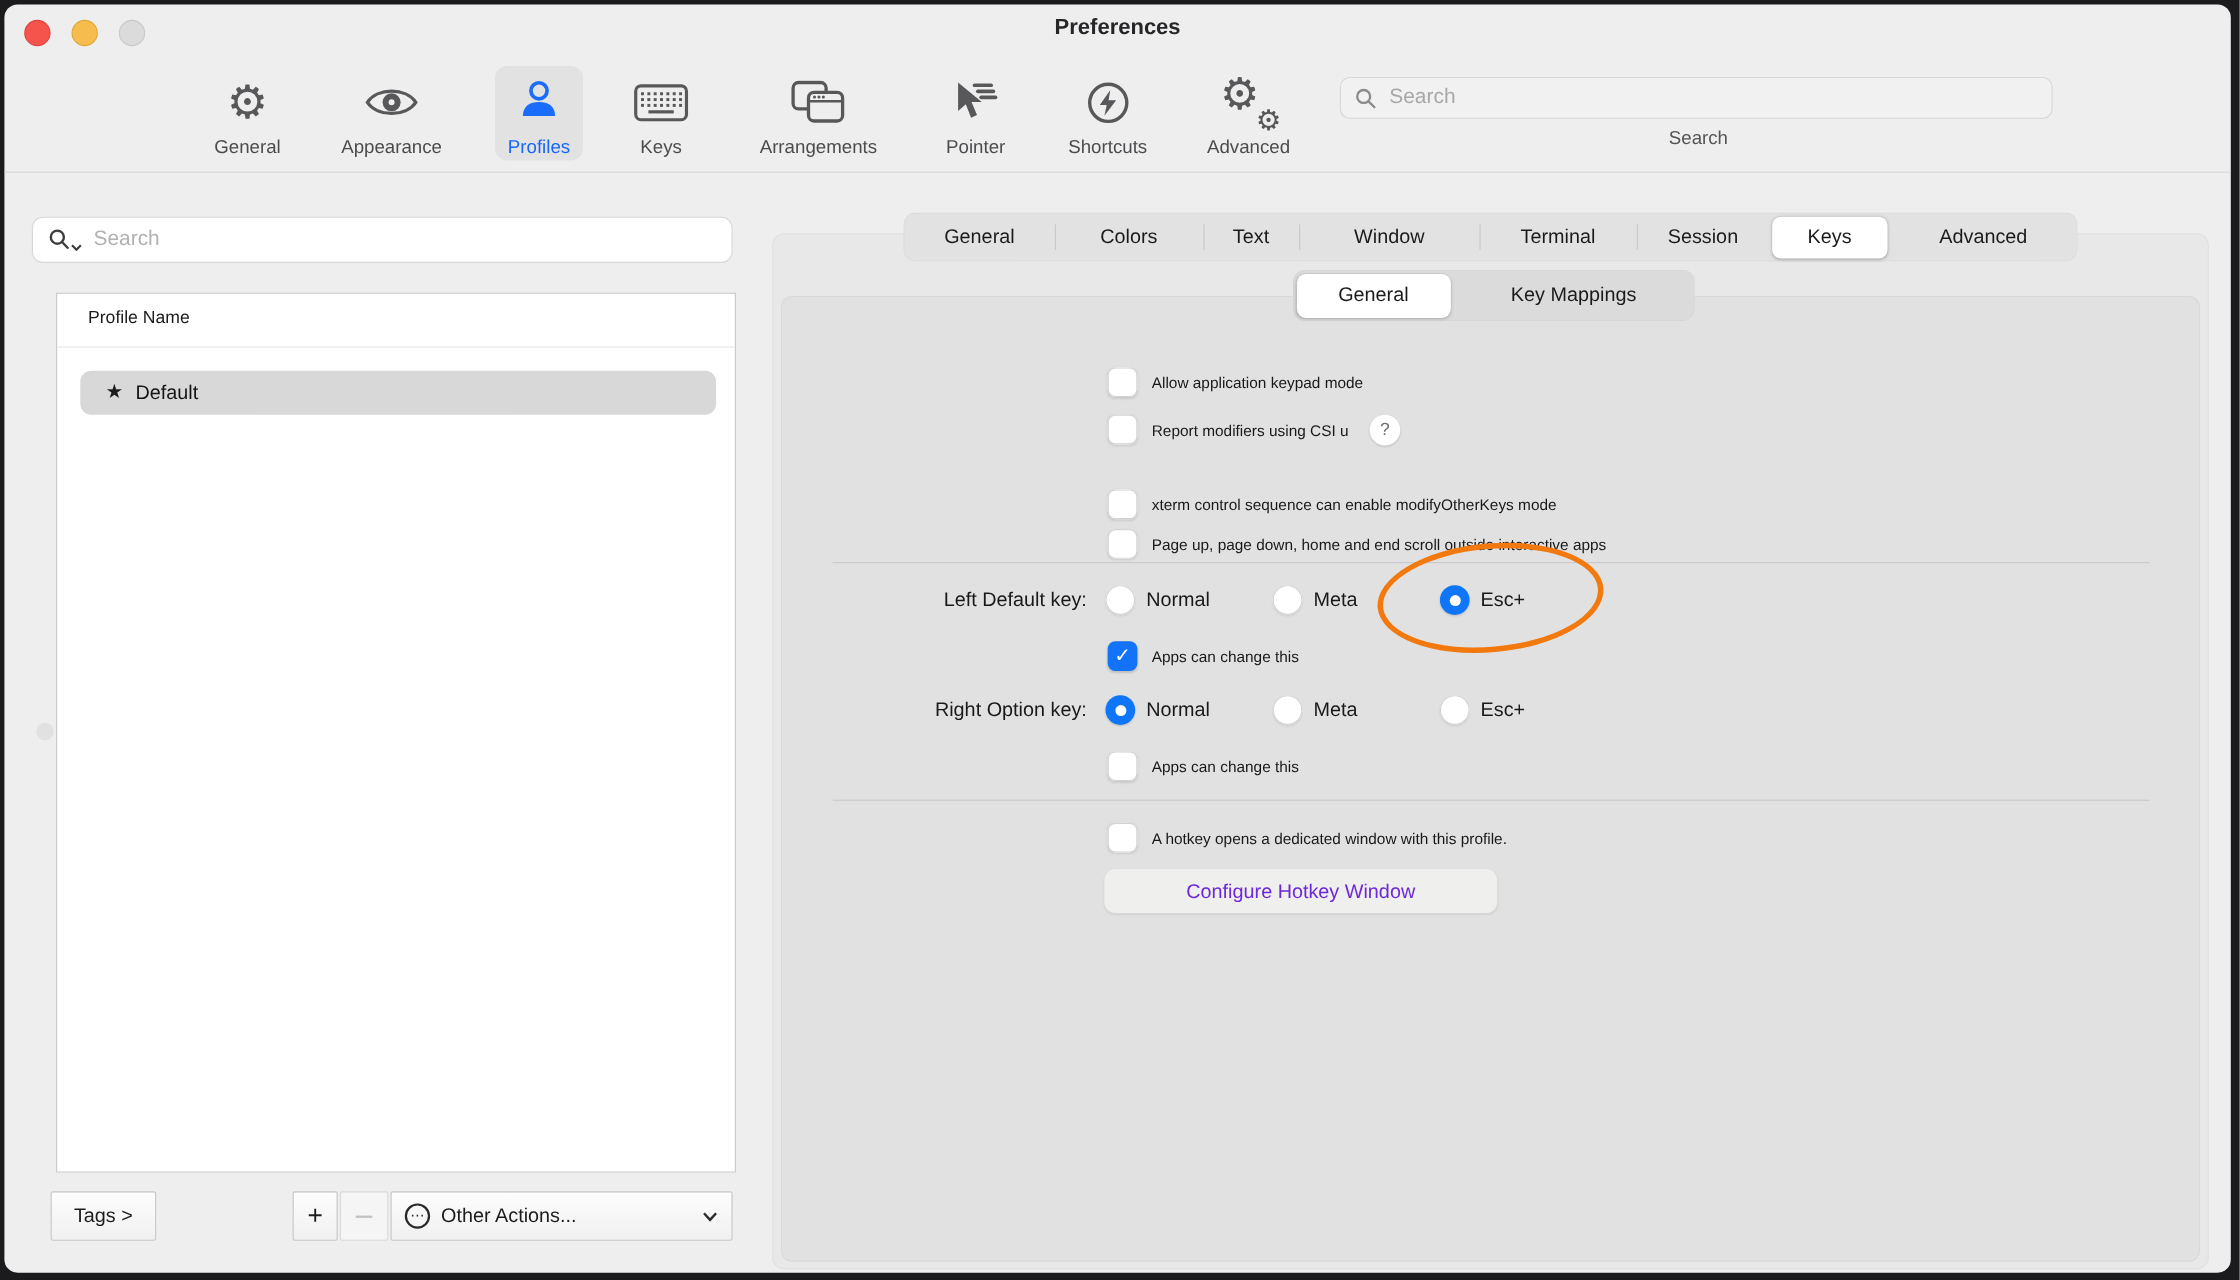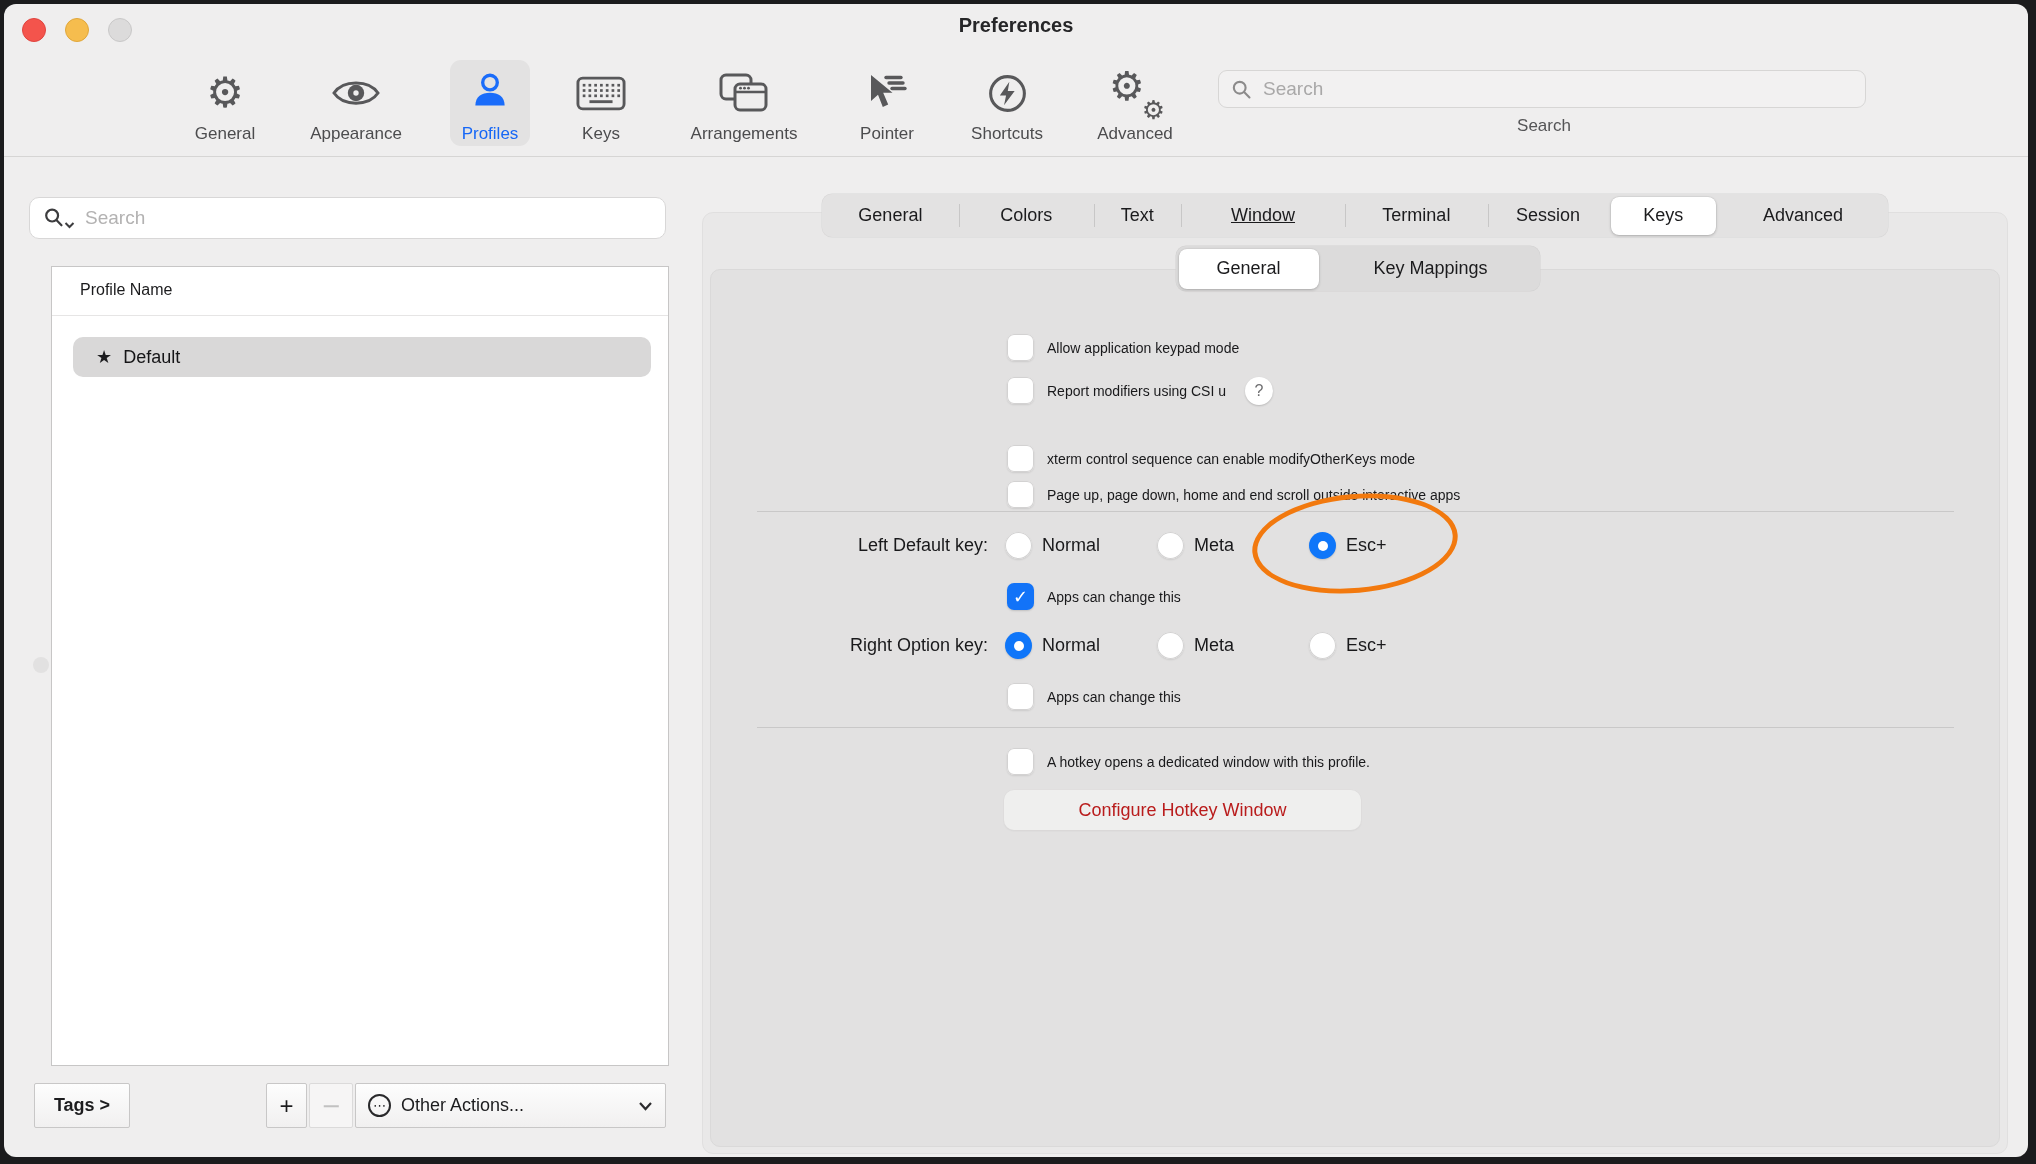--- a/index.html
+++ b/index.html
@@ -60,21 +60,21 @@
     border-radius:10px;display:flex;align-items:center;gap:11px;padding:0 0 0 23px;
     box-sizing:border-box;}
   .profile-row .star{font-size:18px;color:#1c1c1e;line-height:18px;}
   .profile-row .pname{font-size:18px;color:#151517;}
   
   .btn{position:absolute;top:1079px;height:45px;box-sizing:border-box;
     background:linear-gradient(180deg,#fdfdfd,#f1f0f0);
     border:1px solid #c8c7c7;border-radius:2px;
     display:flex;align-items:center;justify-content:center;font-size:18px;color:#1c1c1e;}
   .btn.disabled{border-color:#dbdada;background:#f6f5f5;color:#c2c1c1;}
-  .btn-tags{left:30px;width:96px;font-weight:bold;}
+  .btn-tags{left:42px;width:96px;}
   .btn-plus{left:262px;width:41px;font-size:24px;font-weight:300;}
   .btn-minus{left:305px;width:44px;font-size:24px;}
   .btn-other{left:351px;width:311px;justify-content:flex-start;gap:10px;padding:0 12px;}
   .ellipsis-circle{width:23px;height:23px;border:2px solid #29292b;border-radius:50%;
     display:flex;align-items:center;justify-content:center;box-sizing:border-box;
     font-size:13px;line-height:10px;color:#29292b;}
   .btn-other .chev{margin-left:auto;}
   
   .panel-outer{position:absolute;left:698px;top:208px;width:1306px;height:942px;
     background:#e9e8e8;border:1px solid #e0dfdf;border-radius:11px;box-sizing:border-box;}
@@ -109,21 +109,21 @@
   .help-circle{width:28px;height:28px;border-radius:50%;background:#fff;margin-left:6px;
     box-shadow:0 1px 2px rgba(0,0,0,.18);display:flex;align-items:center;justify-content:center;
     font-size:16px;color:#6e6e70;}
   .hdiv{position:absolute;left:753px;width:1197px;height:1px;background:#c9c8c8;}
   .opt-label{position:absolute;left:640px;width:344px;text-align:right;font-size:18px;
     color:#19191b;}
   .radio-pair{position:absolute;display:flex;align-items:center;gap:10px;height:27px;}
   .radio-pair .lbl{font-size:18px;color:#19191b;white-space:nowrap;}
   .cfg-btn{position:absolute;left:1000px;top:786px;width:357px;height:40px;background:#efefee;
     border-radius:10px;box-shadow:0 0 0 0.5px #dddcdc, 0 1px 2px rgba(0,0,0,.07);
-    display:flex;align-items:center;justify-content:center;font-size:18px;color:#b91c1c;text-align:right;}
+    display:flex;align-items:center;justify-content:center;font-size:18px;color:#6d28d9;text-align:right;}
   .annotation-ellipse{position:absolute;left:1248px;top:490px;width:206px;height:99px;
     border:5px solid #f2790e;border-radius:50%;transform:rotate(-5deg);box-sizing:border-box;
     pointer-events:none;}
   svg{display:block;}
 </style>
 </head>
 <body>
 
 <div class="window">
 
@@ -286,21 +286,21 @@
       </svg>
   </div>
 
   <div class="panel-outer"></div>
   <div class="panel-inner"></div>
 
   <div class="segbar">
     <div class="seg" style="flex:136;">General</div>
     <div class="seg" style="flex:134;">Colors</div>
     <div class="seg" style="flex:87;">Text</div>
-    <div class="seg" style="flex:163;text-decoration:underline;">Window</div>
+    <div class="seg" style="flex:163;">Window</div>
     <div class="seg" style="flex:142;">Terminal</div>
     <div class="seg" style="flex:120;">Session</div>
     <div class="seg selected" style="flex:104;">Keys</div>
     <div class="seg" style="flex:169;">Advanced</div>
   </div>
 
   <div class="subseg">
     <div class="seg selected" style="flex:142;">General</div>
     <div class="seg" style="flex:222;">Key Mappings</div>
   </div>

